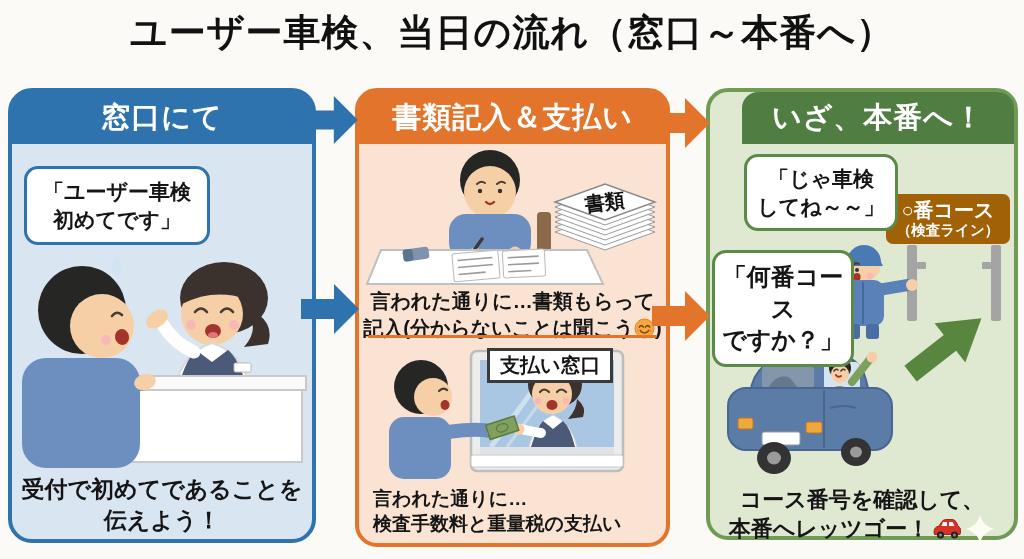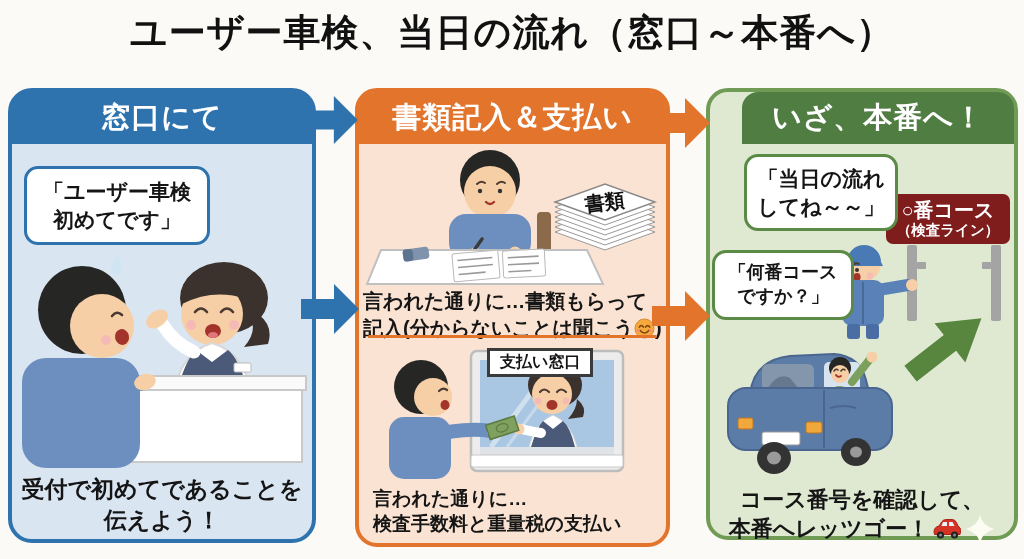--- a/index.html
+++ b/index.html
@@ -34,34 +34,34 @@
     font-weight:900;text-align:center;line-height:1.32;z-index:4;
   }
   .bubble-blue{border-color:#2e73ae;}
   .bubble-green{border-color:#5a8a45;}
   
   .bubble-l{left:12px;top:74px;width:172px;font-size:21px;padding:9px 4px;}
   .scene-reception{position:absolute;left:6px;top:140px;width:292px;height:236px;}
   .caption-left{position:absolute;left:0;width:100%;top:382px;text-align:center;font-size:23px;font-weight:900;line-height:1.35;}
   
   .scene-writing{position:absolute;left:6px;top:54px;width:296px;height:142px;}
-  .note1{position:absolute;left:4px;top:196px;width:299px;text-align:left;font-size:20px;font-weight:900;line-height:1.33;}
+  .note1{position:absolute;left:4px;top:196px;width:299px;text-align:center;font-size:20px;font-weight:900;line-height:1.33;}
   .note1 svg{vertical-align:-4px;}
   .divider{position:absolute;left:9px;top:243px;width:289px;height:3px;background:#e2742c;border-radius:2px;}
   .pay-label{
     position:absolute;left:128px;top:256px;z-index:3;background:#fff;border:3px solid #3a3a3a;
-    font-size:16px;font-weight:900;padding:1px 10px;white-space:nowrap;
+    font-size:20px;font-weight:900;padding:1px 10px;white-space:nowrap;
   }
   .scene-payment{position:absolute;left:24px;top:255px;width:262px;height:132px;}
   .note2{position:absolute;left:14px;top:394px;width:290px;text-align:left;font-size:19px;font-weight:900;line-height:1.32;}
   
   .bubble-r1{left:34px;top:62px;width:144px;font-size:21px;padding:8px 2px;}
-  .bubble-r2{left:2px;top:158px;width:132px;font-size:18px;padding:8px 2px;}
+  .bubble-r2{left:2px;top:158px;width:132px;font-size:24px;padding:8px 2px;}
   .course-sign{
-    position:absolute;left:176px;top:102px;width:124px;background:#7f1d1d;border-radius:7px;
+    position:absolute;left:176px;top:102px;width:124px;background:#a16207;border-radius:7px;
     color:#fff;text-align:center;font-weight:900;padding:4px 0 5px;z-index:2;line-height:1.2;
   }
   .course-sign .l1{font-size:20px;}
   .course-sign .l2{font-size:14.5px;text-align:center;}
   .post{position:absolute;width:10px;height:76px;background:#a4a4a4;top:153px;z-index:1;border-radius:2px;}
   .post-l{left:197px;} .post-r{left:281px;}
   .post-stub{position:absolute;width:9px;height:7px;background:#a4a4a4;top:170px;z-index:1;border-radius:1px;}
   .stub-l{left:207px;} .stub-r{left:272px;}
   .scene-worker{position:absolute;left:116px;top:138px;width:92px;height:112px;z-index:2;}
   .scene-arrow{position:absolute;left:186px;top:204px;width:100px;height:100px;z-index:1;}
@@ -248,21 +248,21 @@
 <svg class="flow-arrow" style="left:652px;top:98px;width:58px;height:50px;" viewBox="0 0 58 50">
   <polygon points="0,15 33,15 33,0 58,25 33,50 33,35 0,35" fill="#e2742c"></polygon>
 </svg>
 <svg class="flow-arrow" style="left:652px;top:290px;width:58px;height:52px;" viewBox="0 0 58 50">
   <polygon points="0,15 33,15 33,0 58,25 33,50 33,35 0,35" fill="#e2742c"></polygon>
 </svg>
 
 <div class="panel panel-right">
   <div class="panel-header">いざ、本番へ！</div>
 
-  <div class="bubble bubble-green bubble-r1 txt">「当日の流れ
+  <div class="bubble bubble-green bubble-r1 txt">「じゃ車検
 してね～～」</div>
   <div class="bubble bubble-green bubble-r2 txt">「何番コース
 ですか？」</div>
 
   <div class="course-sign">
     <div class="l1">○番コース</div>
     <div class="l2">（検査ライン）</div>
   </div>
   <div class="post post-l"></div>
   <div class="post post-r"></div>

